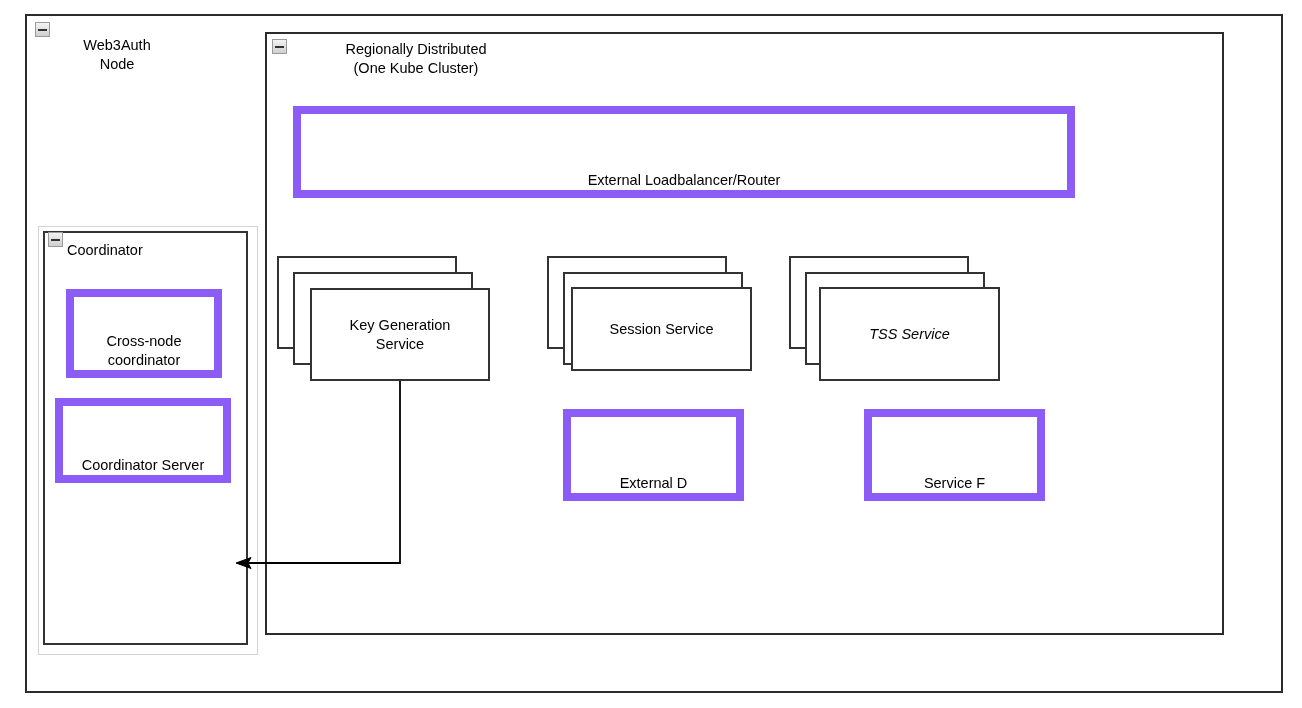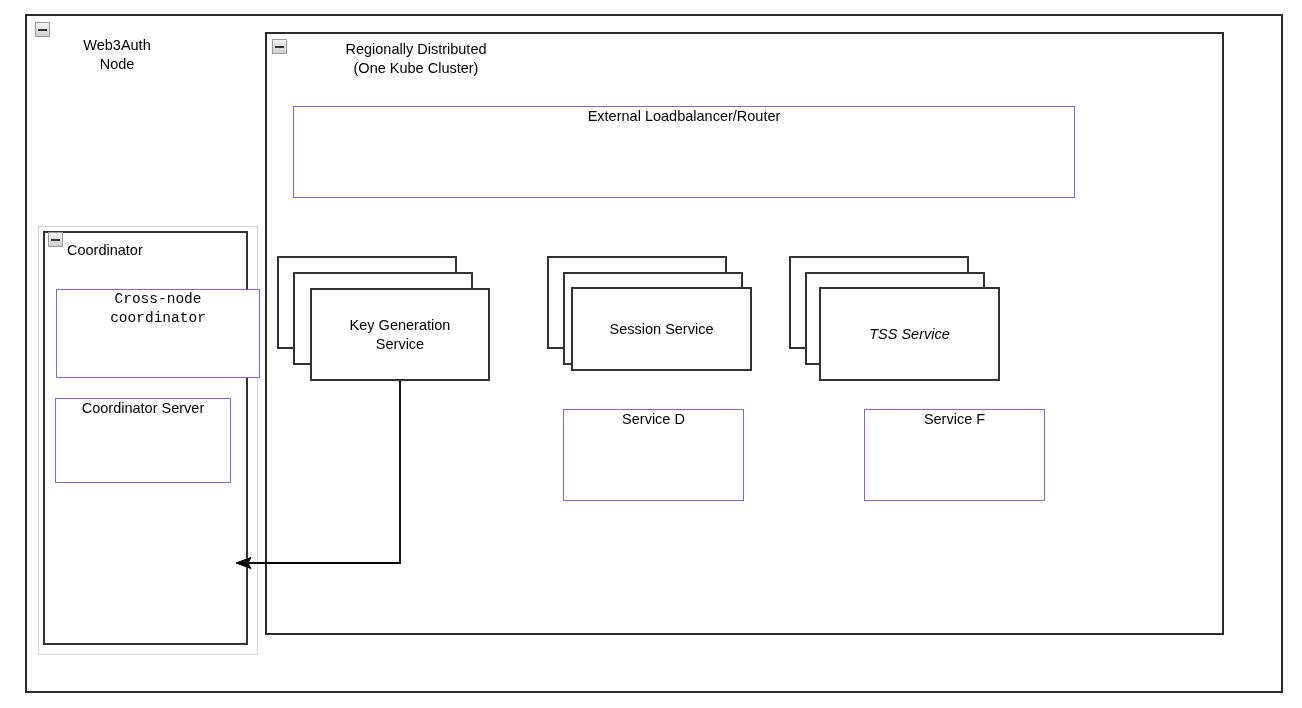--- a/index.html
+++ b/index.html
@@ -24,23 +24,23 @@
   .box {
     position: absolute;
     box-sizing: border-box;
     background: #ffffff;
     border: 2px solid #3a3a3a;
   }
   .container-box {
     border: 2px solid #2b2b2b;
   }
   .node-box {
-    border: 1px solid #8b5cf6;
+    border: 8px solid #8b5cf6;
     display: flex;
-    align-items: flex-start;
+    align-items: flex-end;
     justify-content: center;
     text-align: center;
   }
   .node-label {
     font-size: 14.5px;
     line-height: 19px;
     color: #000000;
     white-space: pre-line;
     padding: 0 6px;
   }
@@ -150,21 +150,21 @@
   </div>
 
   <div class="framed-panel" style="left:38px; top:226px; width:220px; height:429px;">
     <div class="framed-panel-inner"></div>
   </div>
 
   <span class="collapse-icon" style="left:48px; top:232px;"></span>
 
   <div class="group-title left" style="left:67px; top:241px; width:170px;">Coordinator</div>
 
-  <div class="box node-box" style="left:56px; top:289px; width:204px; height:89px;font-family:Liberation Mono, monospace;">
+  <div class="box node-box" style="left:66px; top:289px; width:156px; height:89px;">
     <span class="node-label">Cross-node
 coordinator</span>
   </div>
 
   <div class="box node-box" style="left:55px; top:398px; width:176px; height:85px;">
     <span class="node-label">Coordinator Server</span>
   </div>
 
 
   <div class="stack" style="left:277px; top:256px; width:215px; height:125px;">
@@ -186,21 +186,21 @@
 
   <div class="stack" style="left:789px; top:256px; width:212px; height:110px;font-style:italic;">
     <div class="layer" style="left:0px; top:0px; width:180px; height:93px;"></div>
     <div class="layer" style="left:16px; top:16px; width:180px; height:93px;"></div>
     <div class="layer front" style="left:30px; top:31px; width:181px; height:94px;">
       <span class="node-label">TSS Service</span>
     </div>
   </div>
 
   <div class="box node-box" style="left:563px; top:409px; width:181px; height:92px;">
-    <span class="node-label">Service D</span>
+    <span class="node-label">External D</span>
   </div>
 
   <div class="box node-box" style="left:817px; top:409px; width:181px; height:92px;margin-left:47px;">
     <span class="node-label">Service F</span>
   </div>
 
   <svg id="connectors" viewBox="0 0 1302 708" width="1302" height="708">
     <g>
       <path d="M 400 381 L 400 563 L 240 563" fill="none" stroke="#000000" stroke-width="1.8"></path>
       <polygon points="236,563 251,557.5 248,563 251,568.5" fill="#000000" stroke="#000000" stroke-width="1"></polygon>

